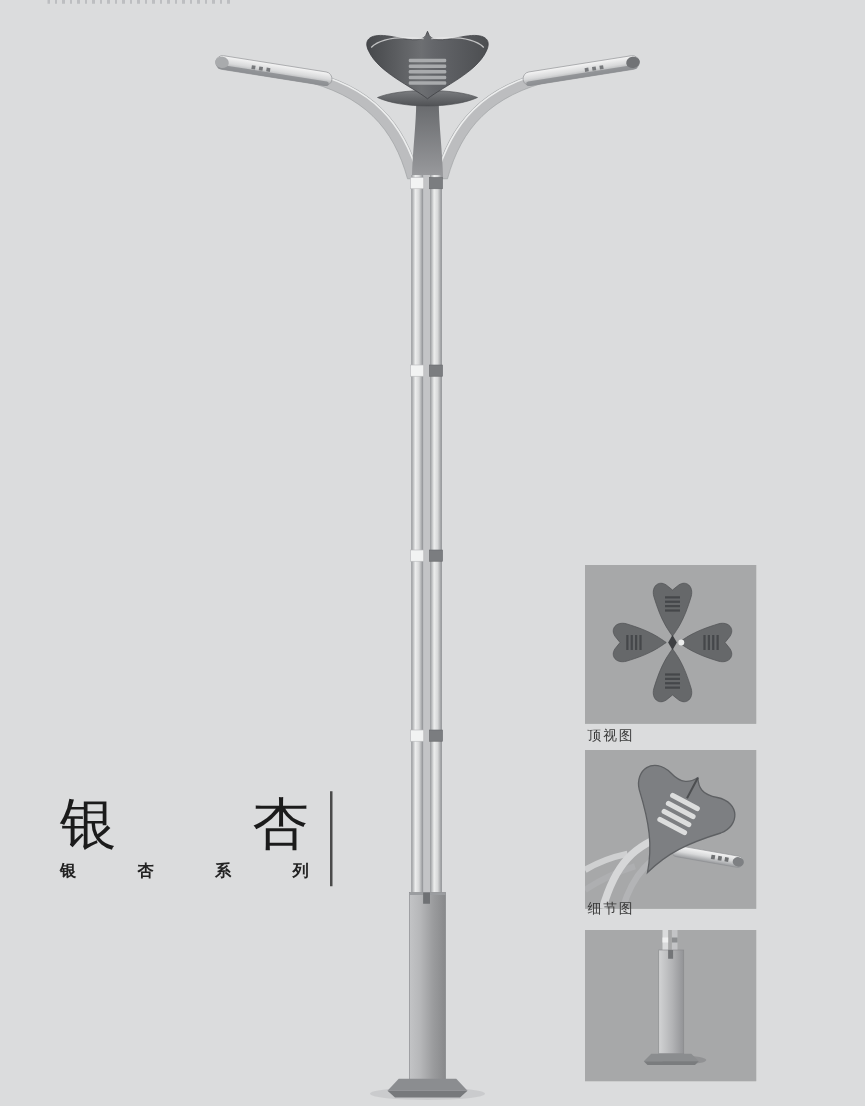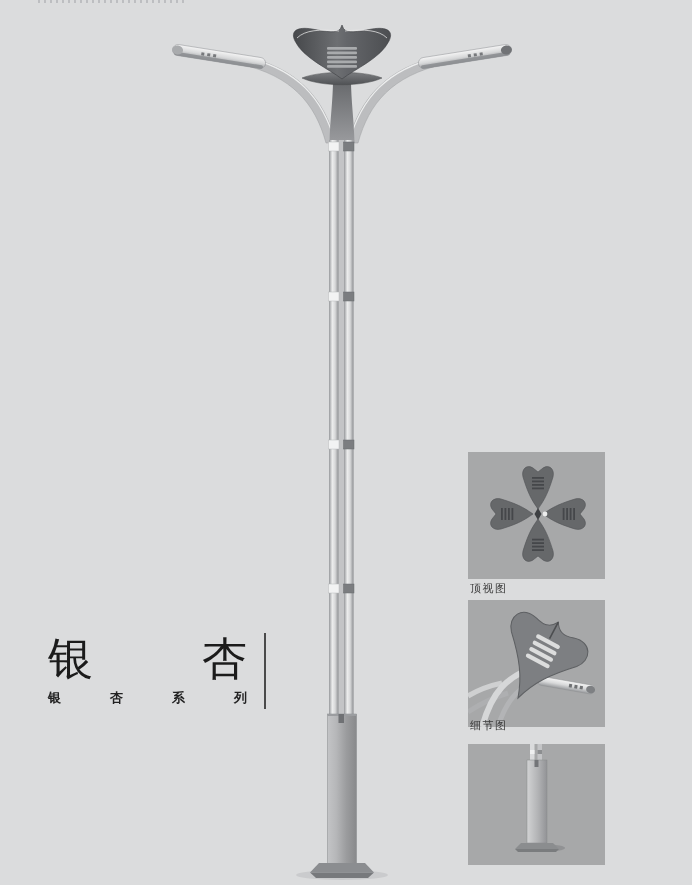--- a/index.html
+++ b/index.html
@@ -37,21 +37,21 @@
   }
   .panel svg{display:block;}
   .p1{top:452px;height:127px;}
   .p2{top:600px;height:127px;}
   .p3{top:744px;height:121px;}
   .caption{
     position:absolute;left:470px;
     font-size:11px;line-height:13px;color:#3a3a3a;letter-spacing:1.5px;
   }
   .cap1{top:582px;}
-  .cap2{top:720px;font-family:Liberation Mono, monospace;}
+  .cap2{top:720px;}
 </style>
 </head>
 <body>
 
 <div class="page">
 
   <div class="cutoff"></div>
 
   <svg class="lamp-svg" viewBox="0 0 692 885">
     <defs>

